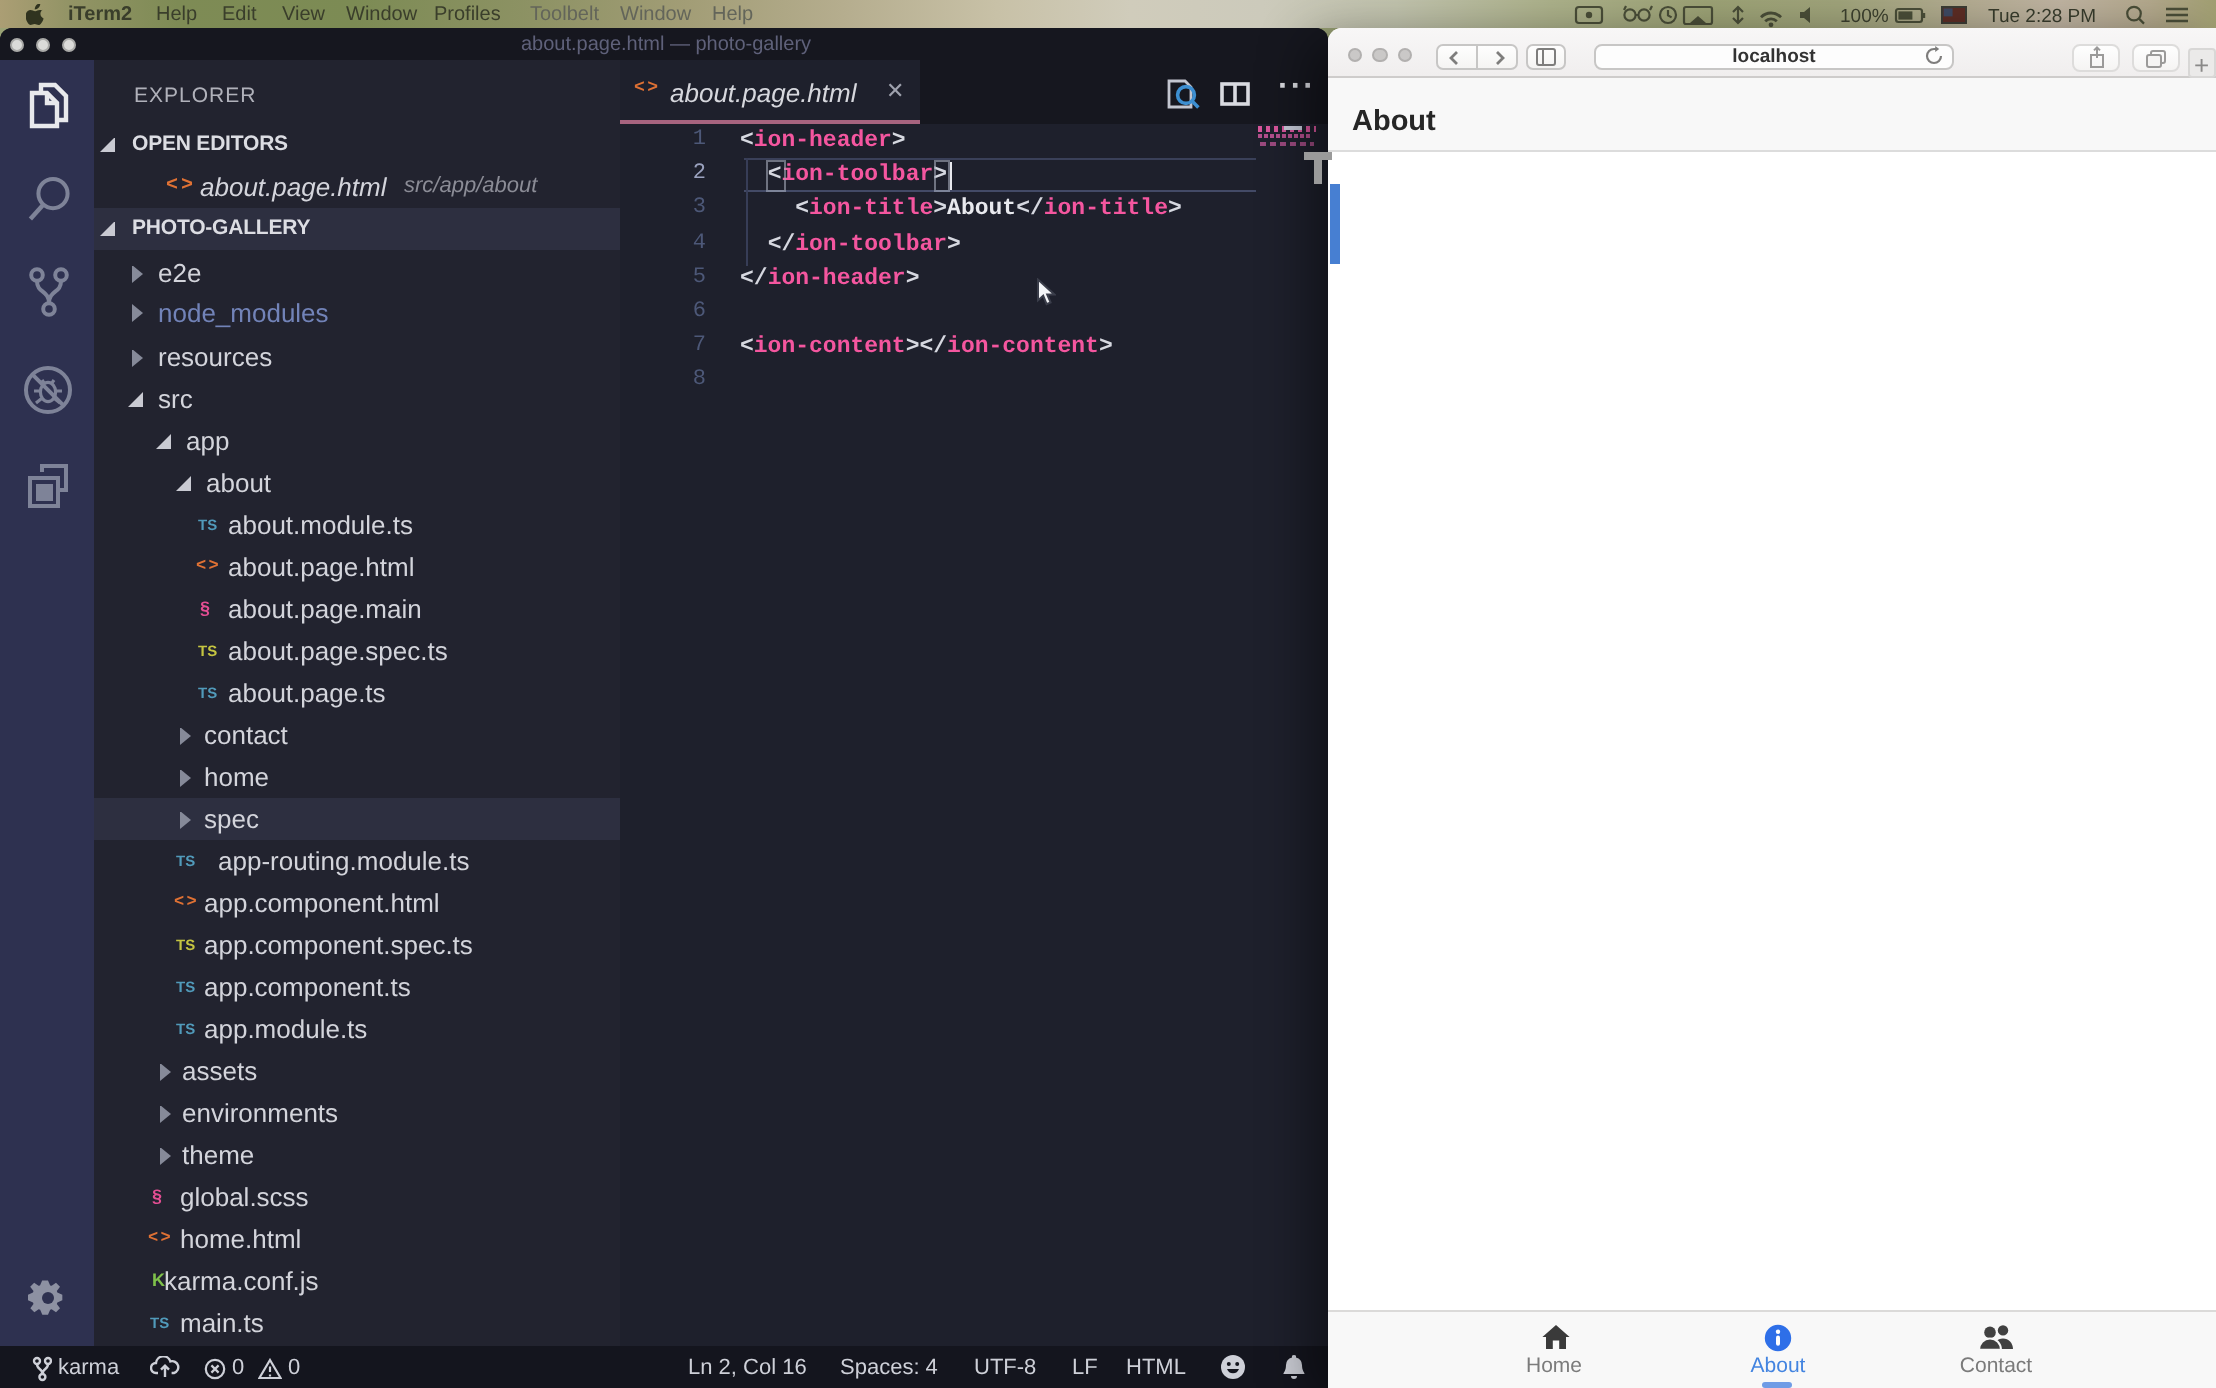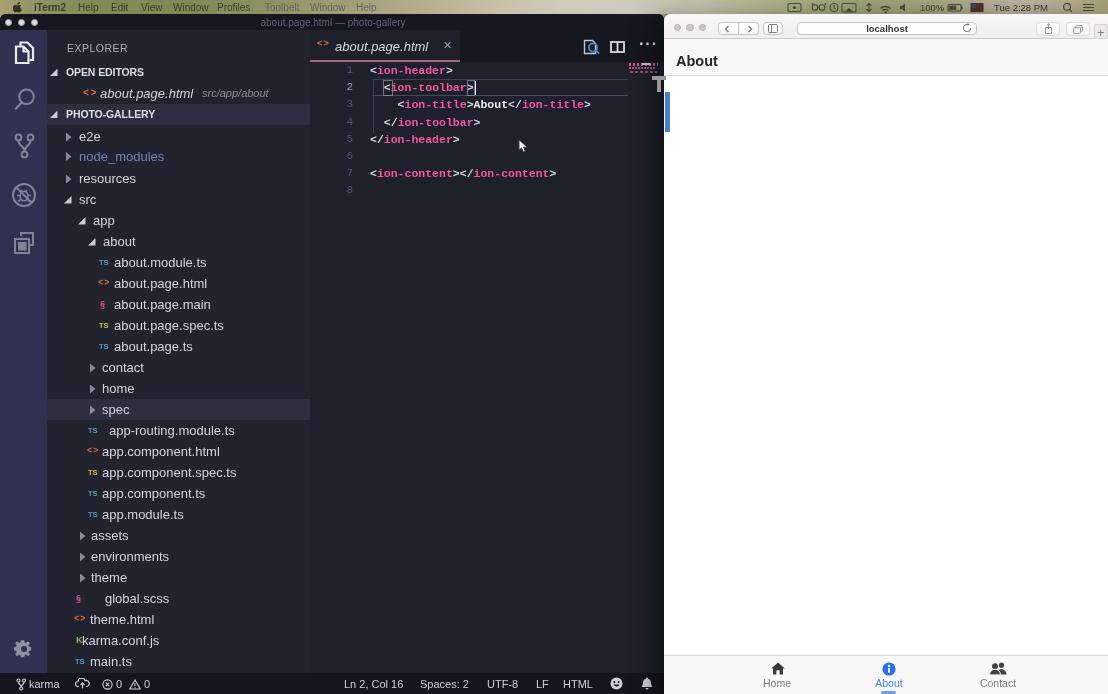--- a/index.html
+++ b/index.html
@@ -231,25 +231,25 @@
 <div class="row" style="top:546px">
     <div class="twc" style="left:33px"></div>
     <span class="lbl" style="left:44px">environments</span>
   </div>
 <div class="row" style="top:567px">
     <div class="twc" style="left:33px"></div>
     <span class="lbl" style="left:44px">theme</span>
   </div>
 <div class="row" style="top:588px">
     <span class="fic scs" style="left:29px;font-size:9px">§</span>
-    <span class="lbl" style="left:58px">global.scss</span>
+    <span class="lbl" style="left:43px">global.scss</span>
   </div>
 <div class="row" style="top:609px">
     <span class="fic htm" style="left:27px;font-size:8.5px">&lt;&gt;</span>
-    <span class="lbl" style="left:43px">theme.html</span>
+    <span class="lbl" style="left:43px">home.html</span>
   </div>
 <div class="row" style="top:630px">
     <span class="fic krm" style="left:29px;font-size:9px">K</span>
     <span class="lbl" style="left:35px">karma.conf.js</span>
   </div>
 <div class="row" style="top:651px">
     <span class="fic ts" style="left:28px">TS</span>
     <span class="lbl" style="left:43px">main.ts</span>
   </div>
 <div class="abs" id="editorbg"></div>
@@ -311,21 +311,21 @@
   <circle cx="5.5" cy="5.5" r="4.6"></circle>
     <path d="M3.7 3.7l3.6 3.6M7.3 3.7L3.7 7.3"></path>
 </svg>
 <span class="st" style="left:116px">0</span>
 <svg class="abs" style="left:129px;top:678.5px" width="12" height="11" viewBox="0 0 12 11" fill="none" stroke="#ced0d8" stroke-width="1.1">
   <path d="M6 1L11.3 10H.7z"></path>
     <path d="M6 4.2v2.8M6 8.3v1"></path>
 </svg>
 <span class="st" style="left:144px">0</span>
 <span class="st" style="left:344px">Ln 2, Col 16</span>
-<span class="st" style="left:420px">Spaces: 2</span>
+<span class="st" style="left:420px">Spaces: 4</span>
 <span class="st" style="left:487px">UTF-8</span>
 <span class="st" style="left:536px">LF</span>
 <span class="st" style="left:563px">HTML</span>
 <svg class="abs" style="left:610px;top:677px" width="13" height="13" viewBox="0 0 13 13">
     <circle cx="6.5" cy="6.5" r="6" fill="#ced0d8"></circle>
     <circle cx="4.4" cy="5" r="1" fill="#14151e"></circle>
     <circle cx="8.6" cy="5" r="1" fill="#14151e"></circle>
     <path d="M3.5 7.5a3.2 3.2 0 0 0 6 0z" fill="#14151e"></path>
   </svg>
 <svg class="abs" style="left:641px;top:677px" width="12" height="13" viewBox="0 0 12 13">

